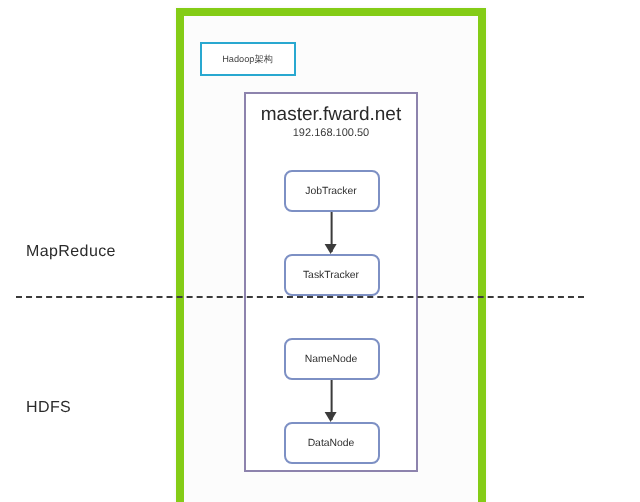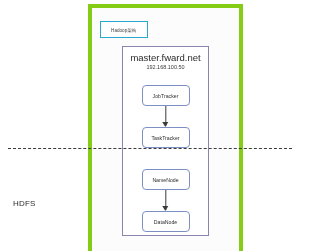--- a/index.html
+++ b/index.html
@@ -153,20 +153,21 @@
     border-top: 5px solid #3b3b3b;
   }
   #connector-jt-tt { top: 57px; height: 22px; }
   #connector-nn-dn { top: 141px; height: 22px; }
 </style>
 </head>
 <body>
 
 <div id="canvas">
 
+  <div class="layer-label" id="label-mapreduce">MapReduce</div>
 
   <div class="layer-label" id="label-hdfs">HDFS</div>
 
   <div id="divider"></div>
 
   <div id="panel">
 
     <div id="title-chip">
       <span class="chip-text">Hadoop架构</span>
     </div>

